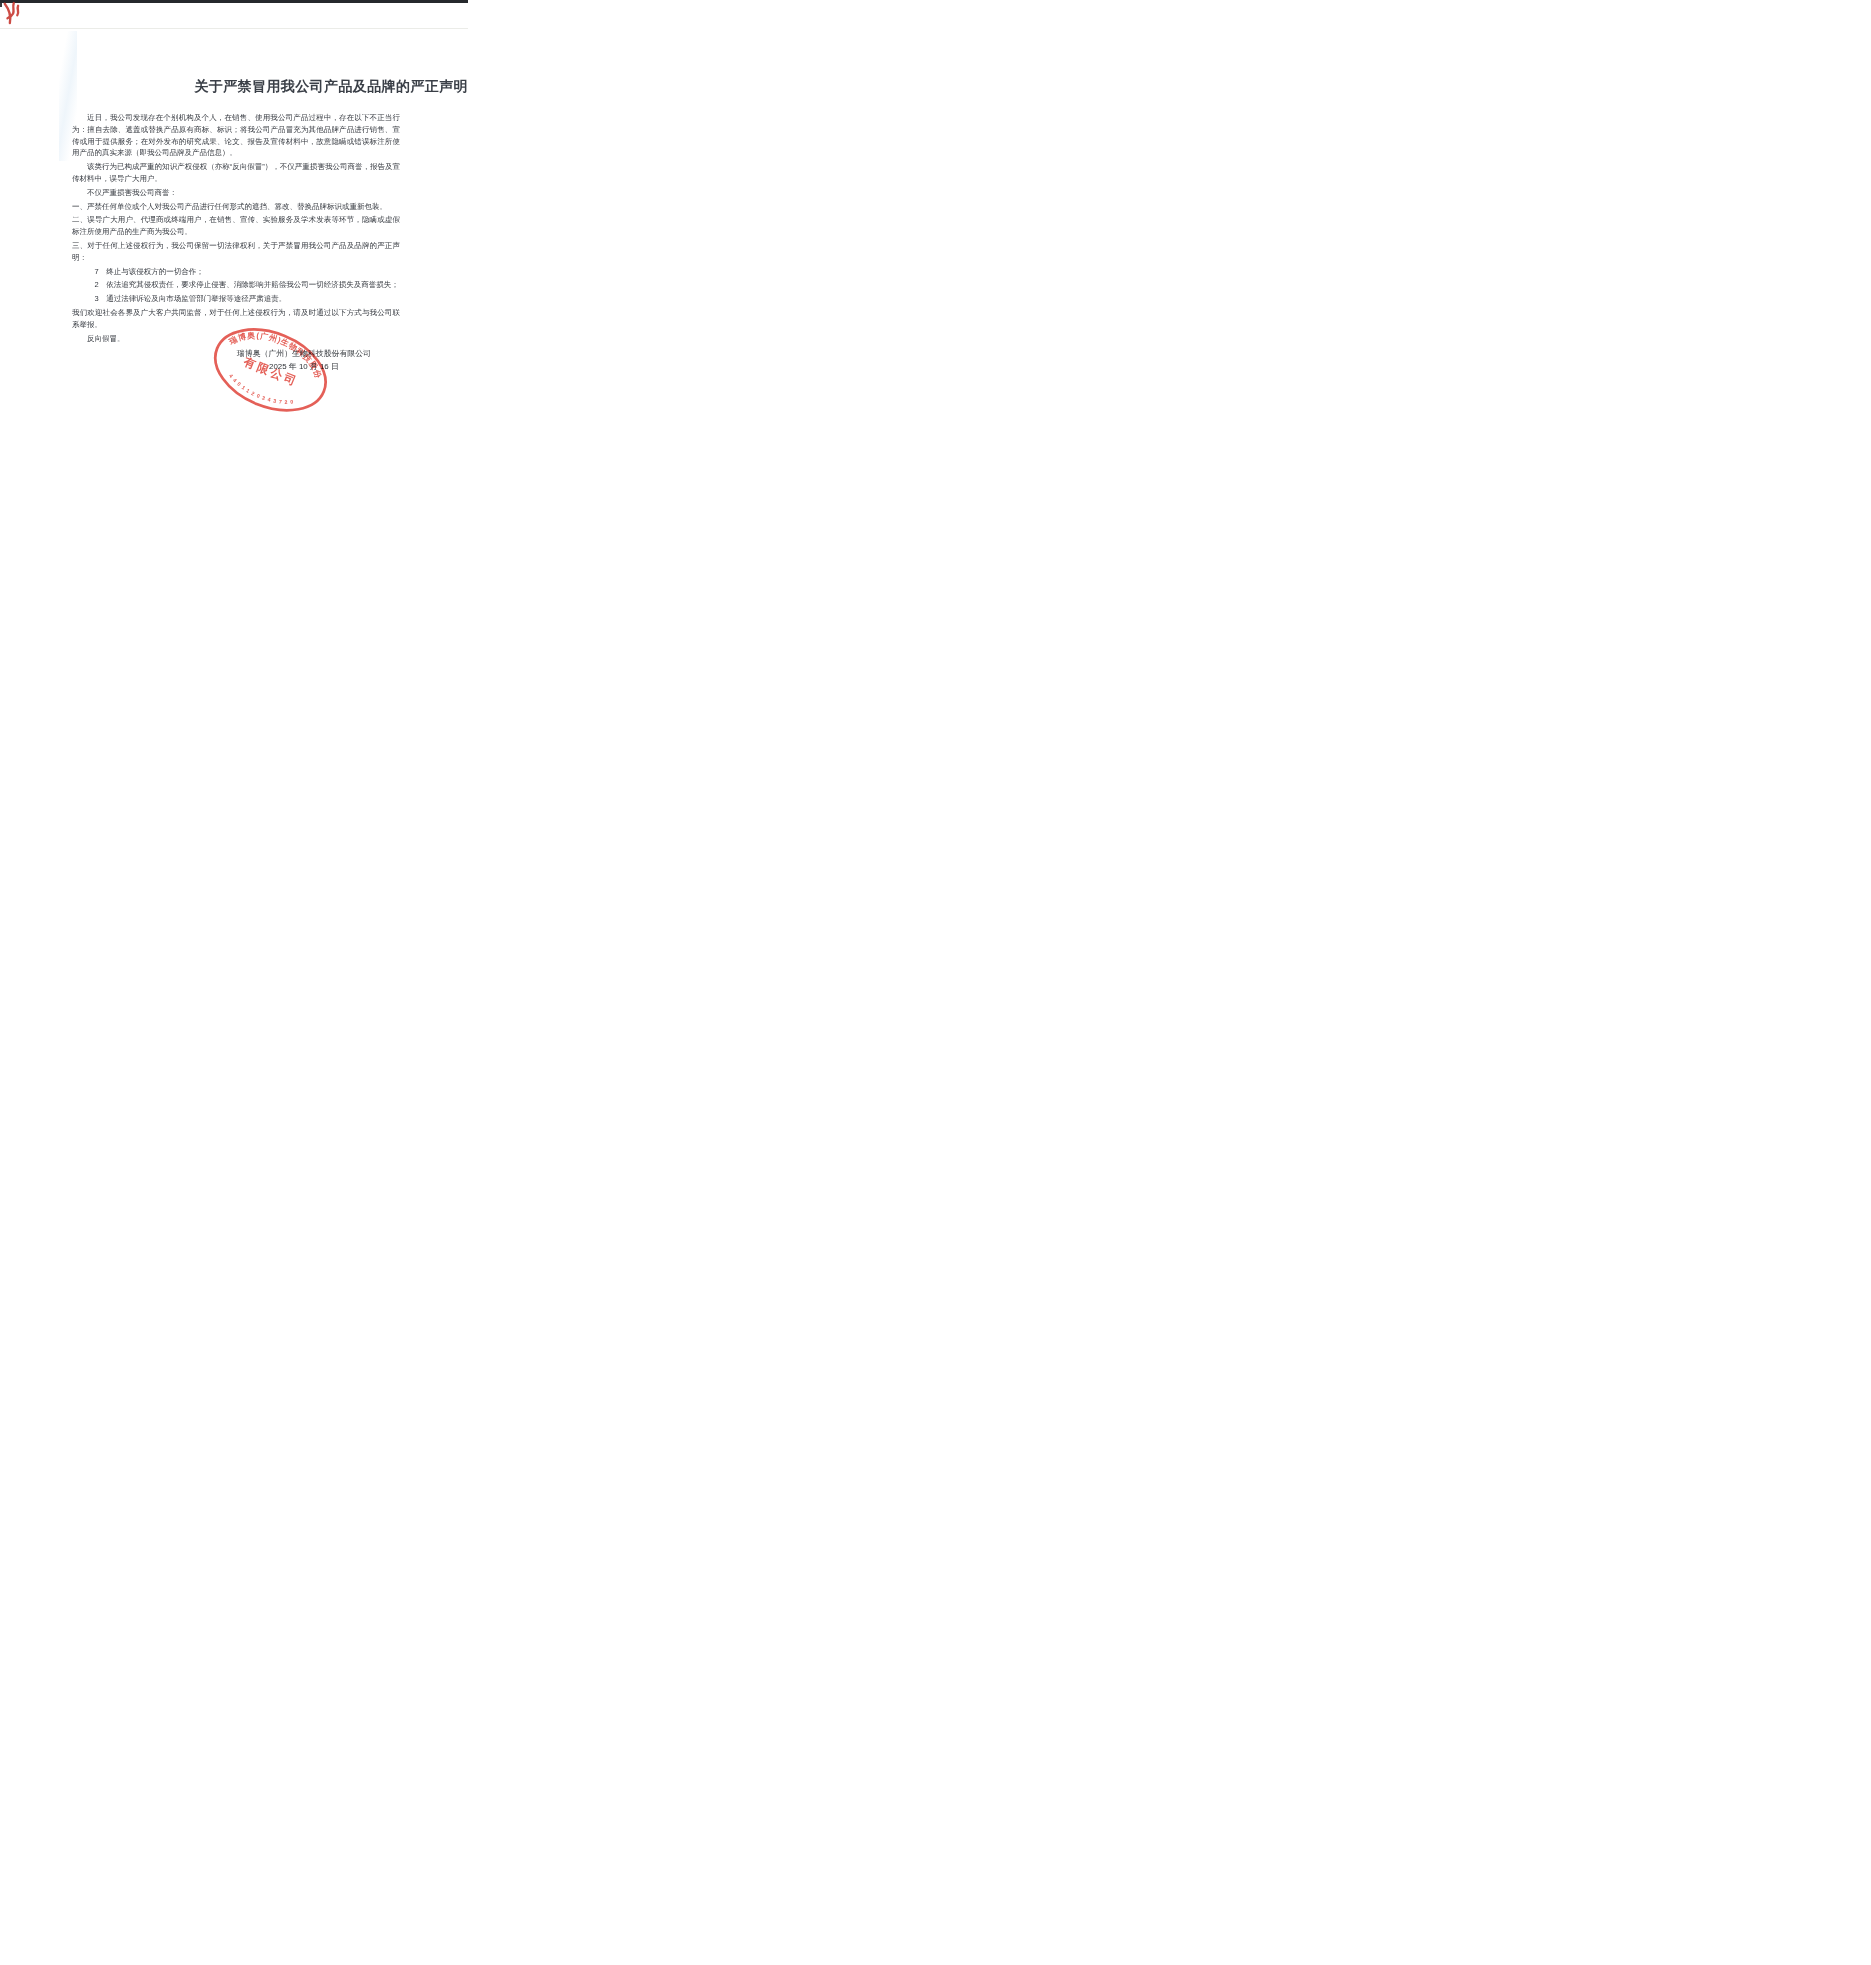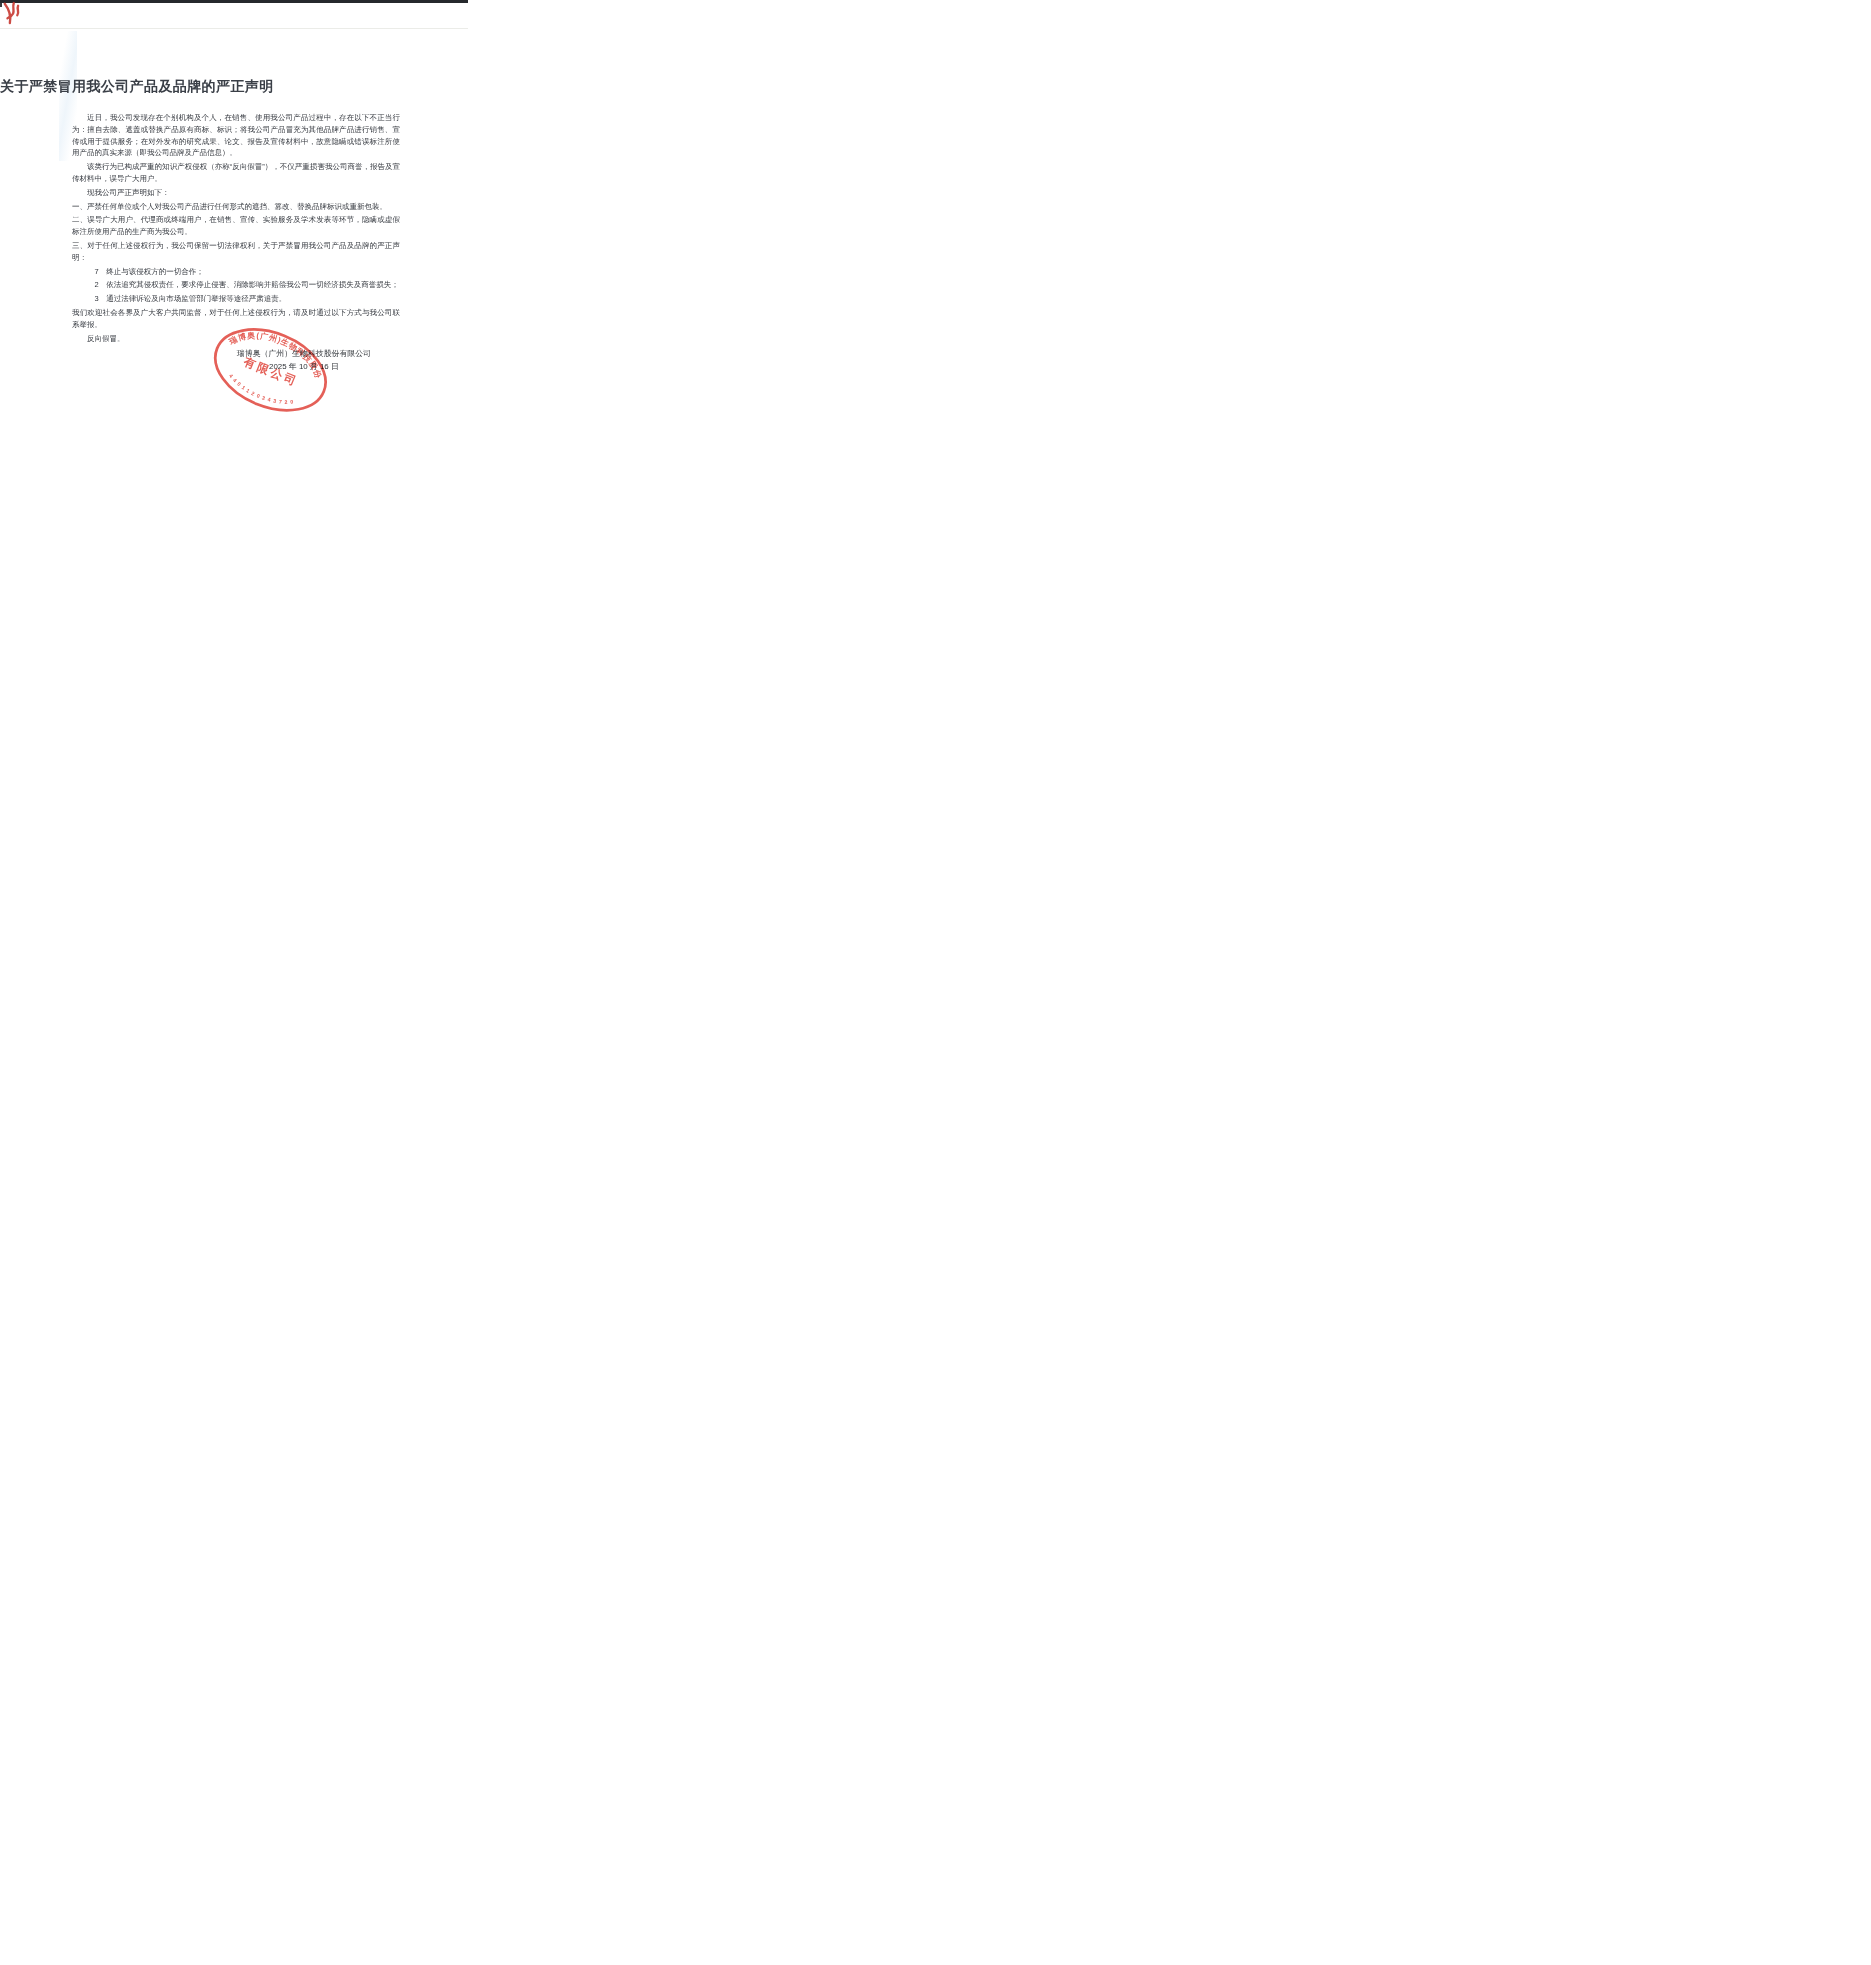--- a/index.html
+++ b/index.html
@@ -43,21 +43,21 @@
     pointer-events: none;
   }
   .ink-scribble {
     position: absolute;
     top: 1.2px; left: 2.4px;
   }
   .doc-title {
     position: absolute;
     top: 77px; left: 0;
     width: 100%;
-    text-align: left;
+    text-align: right;
     font-size: 14px;
     line-height: 18px;
     font-weight: bold;
     letter-spacing: 0.4px;
     color: #3a3f47;
   }
   .doc-body {
     position: absolute;
     top: 110px; left: 70px;
     width: 332px;
@@ -114,21 +114,21 @@
       <path d="M30,5 C 24,21 40,30 14,44"></path>
       <path d="M41,12 C 37,21 45,27 39,36"></path>
     </g>
   </svg>
 
   <div class="doc-title">关于严禁冒用我公司产品及品牌的严正声明</div>
 
   <div class="doc-body">
       <p class="para indent">近日，我公司发现存在个别机构及个人，在销售、使用我公司产品过程中，存在以下不正当行为：擅自去除、遮盖或替换产品原有商标、标识；将我公司产品冒充为其他品牌产品进行销售、宣传或用于提供服务；在对外发布的研究成果、论文、报告及宣传材料中，故意隐瞒或错误标注所使用产品的真实来源（即我公司品牌及产品信息）。</p>
       <p class="para indent">该类行为已构成严重的知识产权侵权（亦称“反向假冒”），不仅严重损害我公司商誉，报告及宣传材料中，误导广大用户。</p>
-      <p class="para indent">现我公司严正声明如下：</p>
+      <p class="para indent">不仅严重损害我公司商誉：</p>
       <p class="para flush">一、严禁任何单位或个人对我公司产品进行任何形式的遮挡、篡改、替换品牌标识或重新包装。</p>
       <p class="para flush">二、误导广大用户、代理商或终端用户，在销售、宣传、实验服务及学术发表等环节，隐瞒或虚假标注所使用产品的生产商为我公司。</p>
       <p class="para flush">三、对于任何上述侵权行为，我公司保留一切法律权利，关于严禁冒用我公司产品及品牌的严正声明：</p>
       <p class="para sub">7　终止与该侵权方的一切合作；</p>
       <p class="para sub">2　依法追究其侵权责任，要求停止侵害、消除影响并赔偿我公司一切经济损失及商誉损失；</p>
       <p class="para sub">3　通过法律诉讼及向市场监管部门举报等途径严肃追责。</p>
       <p class="para flush">我们欢迎社会各界及广大客户共同监督，对于任何上述侵权行为，请及时通过以下方式与我公司联系举报。</p>
       <p class="para indent">反向假冒。</p>
     </div>
 

